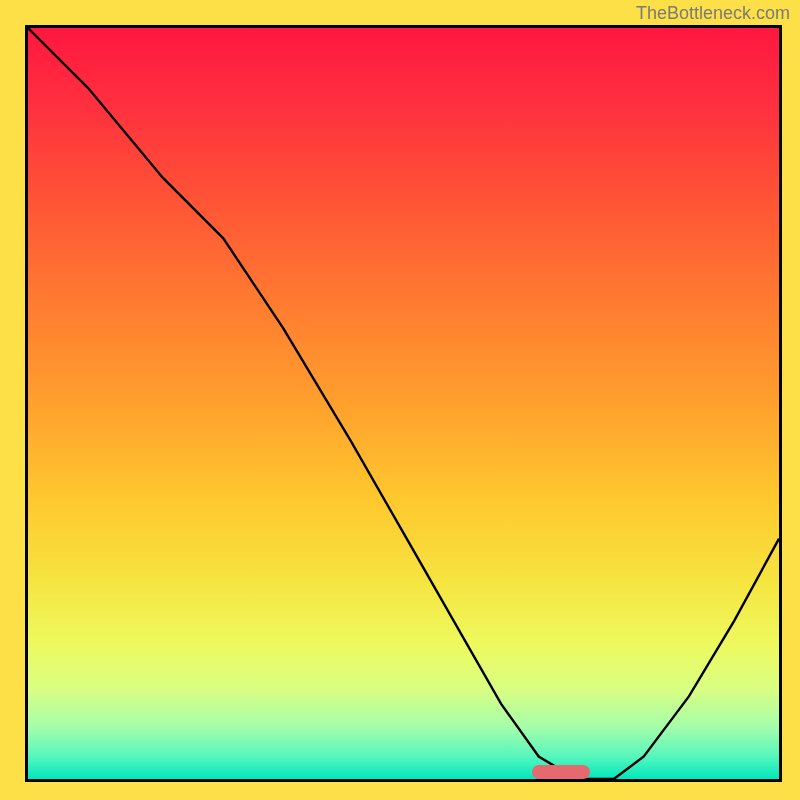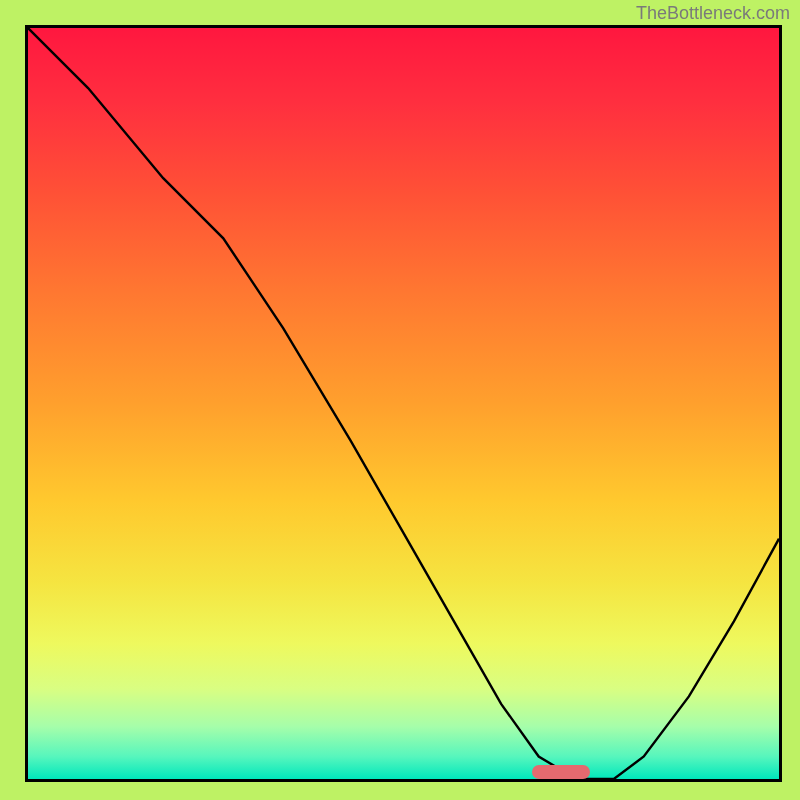--- a/index.html
+++ b/index.html
@@ -1,16 +1,16 @@
 <!DOCTYPE html>
 <html><head>
 <meta charset="utf-8">
 <style>
 body{margin:0;padding:0;background:#fff}
-.wrap{position:relative;width:800px;height:800px;background:#bef264}
+.wrap{position:relative;width:800px;height:800px;background:#fde047}
 .attrib{position:absolute;top:3px;right:10px;font:18px Arial,sans-serif;color:#7a7a7a}
 .plot{position:absolute;left:25px;top:25px;width:757px;height:757px;border:3px solid #000;box-sizing:border-box;overflow:hidden}
 .grad{position:absolute;inset:0;background:linear-gradient(to bottom,
  #ff173f 0%,#ff2f3f 10%,#ff5136 22%,#ff7731 35%,#ffa02d 50%,
  #ffc92e 63%,#f5e541 74%,#eef95e 82%,#d9fe82 88%,#a6feaa 93%,
  #57f6bd 97%,#00e7bc 100%)}
 svg.curve{position:absolute;inset:0;width:100%;height:100%}
 .mark{position:absolute;width:58px;height:14px;border-radius:7px;background:#e46a6f}
 </style>
 </head>

